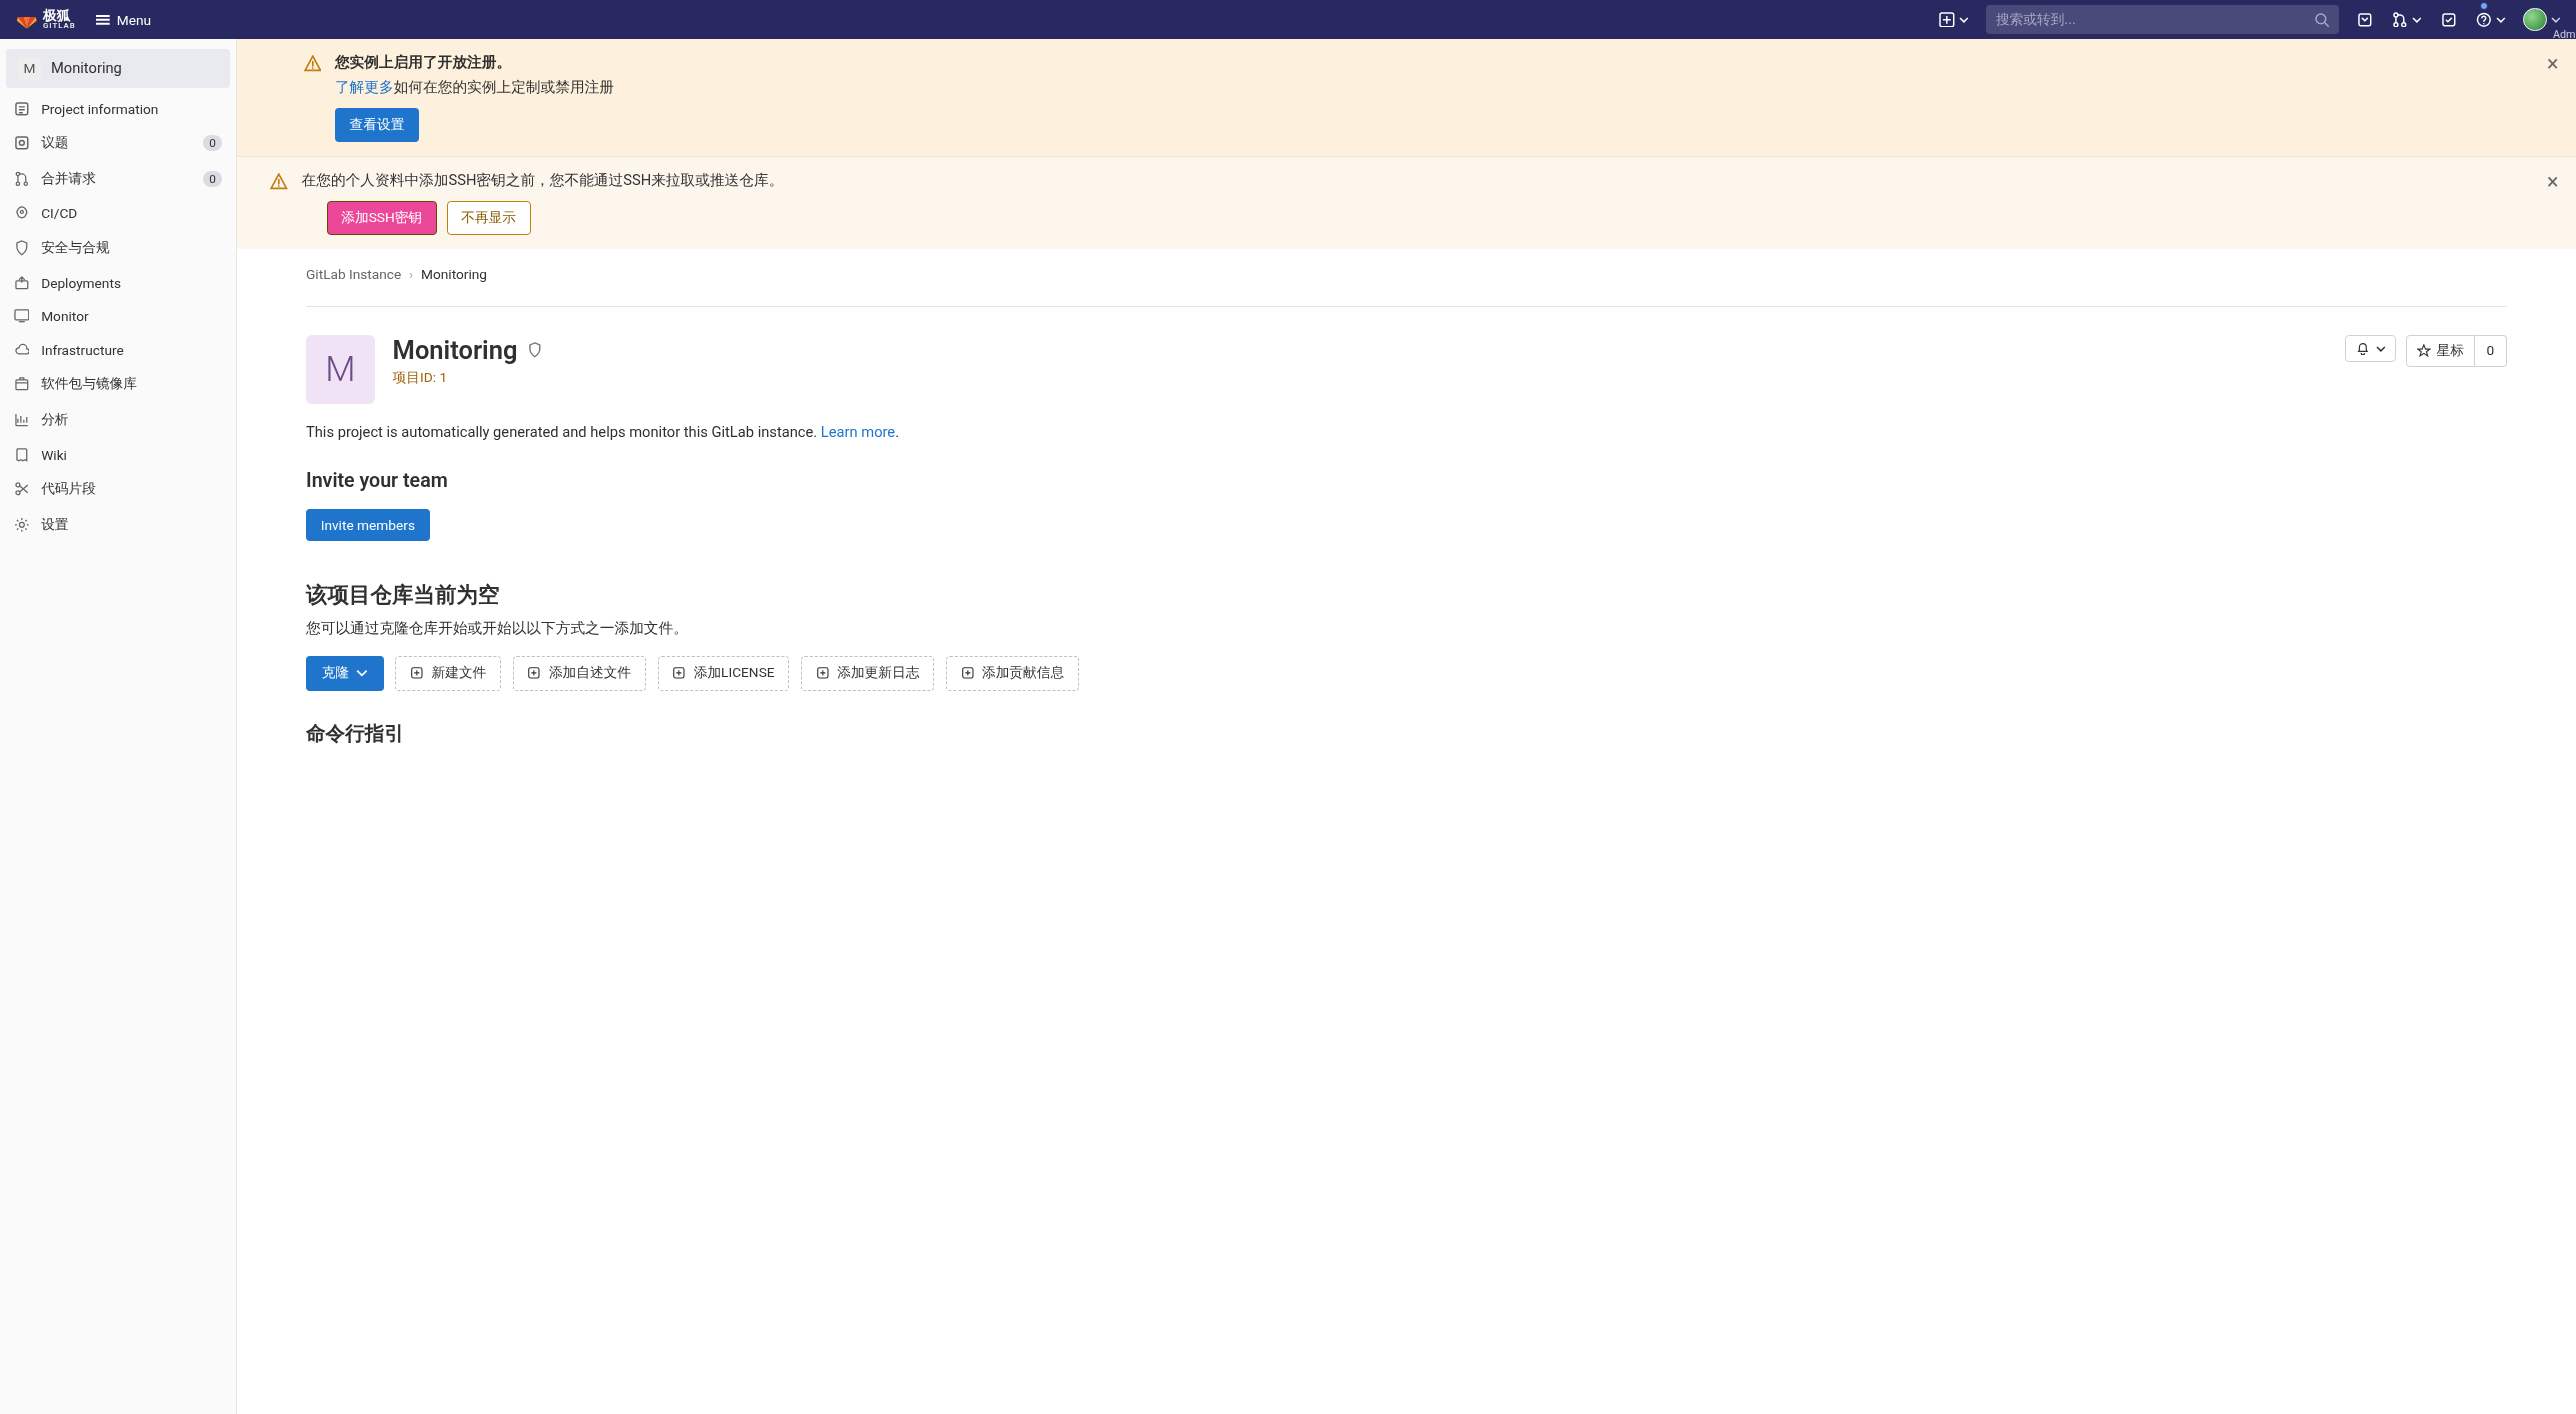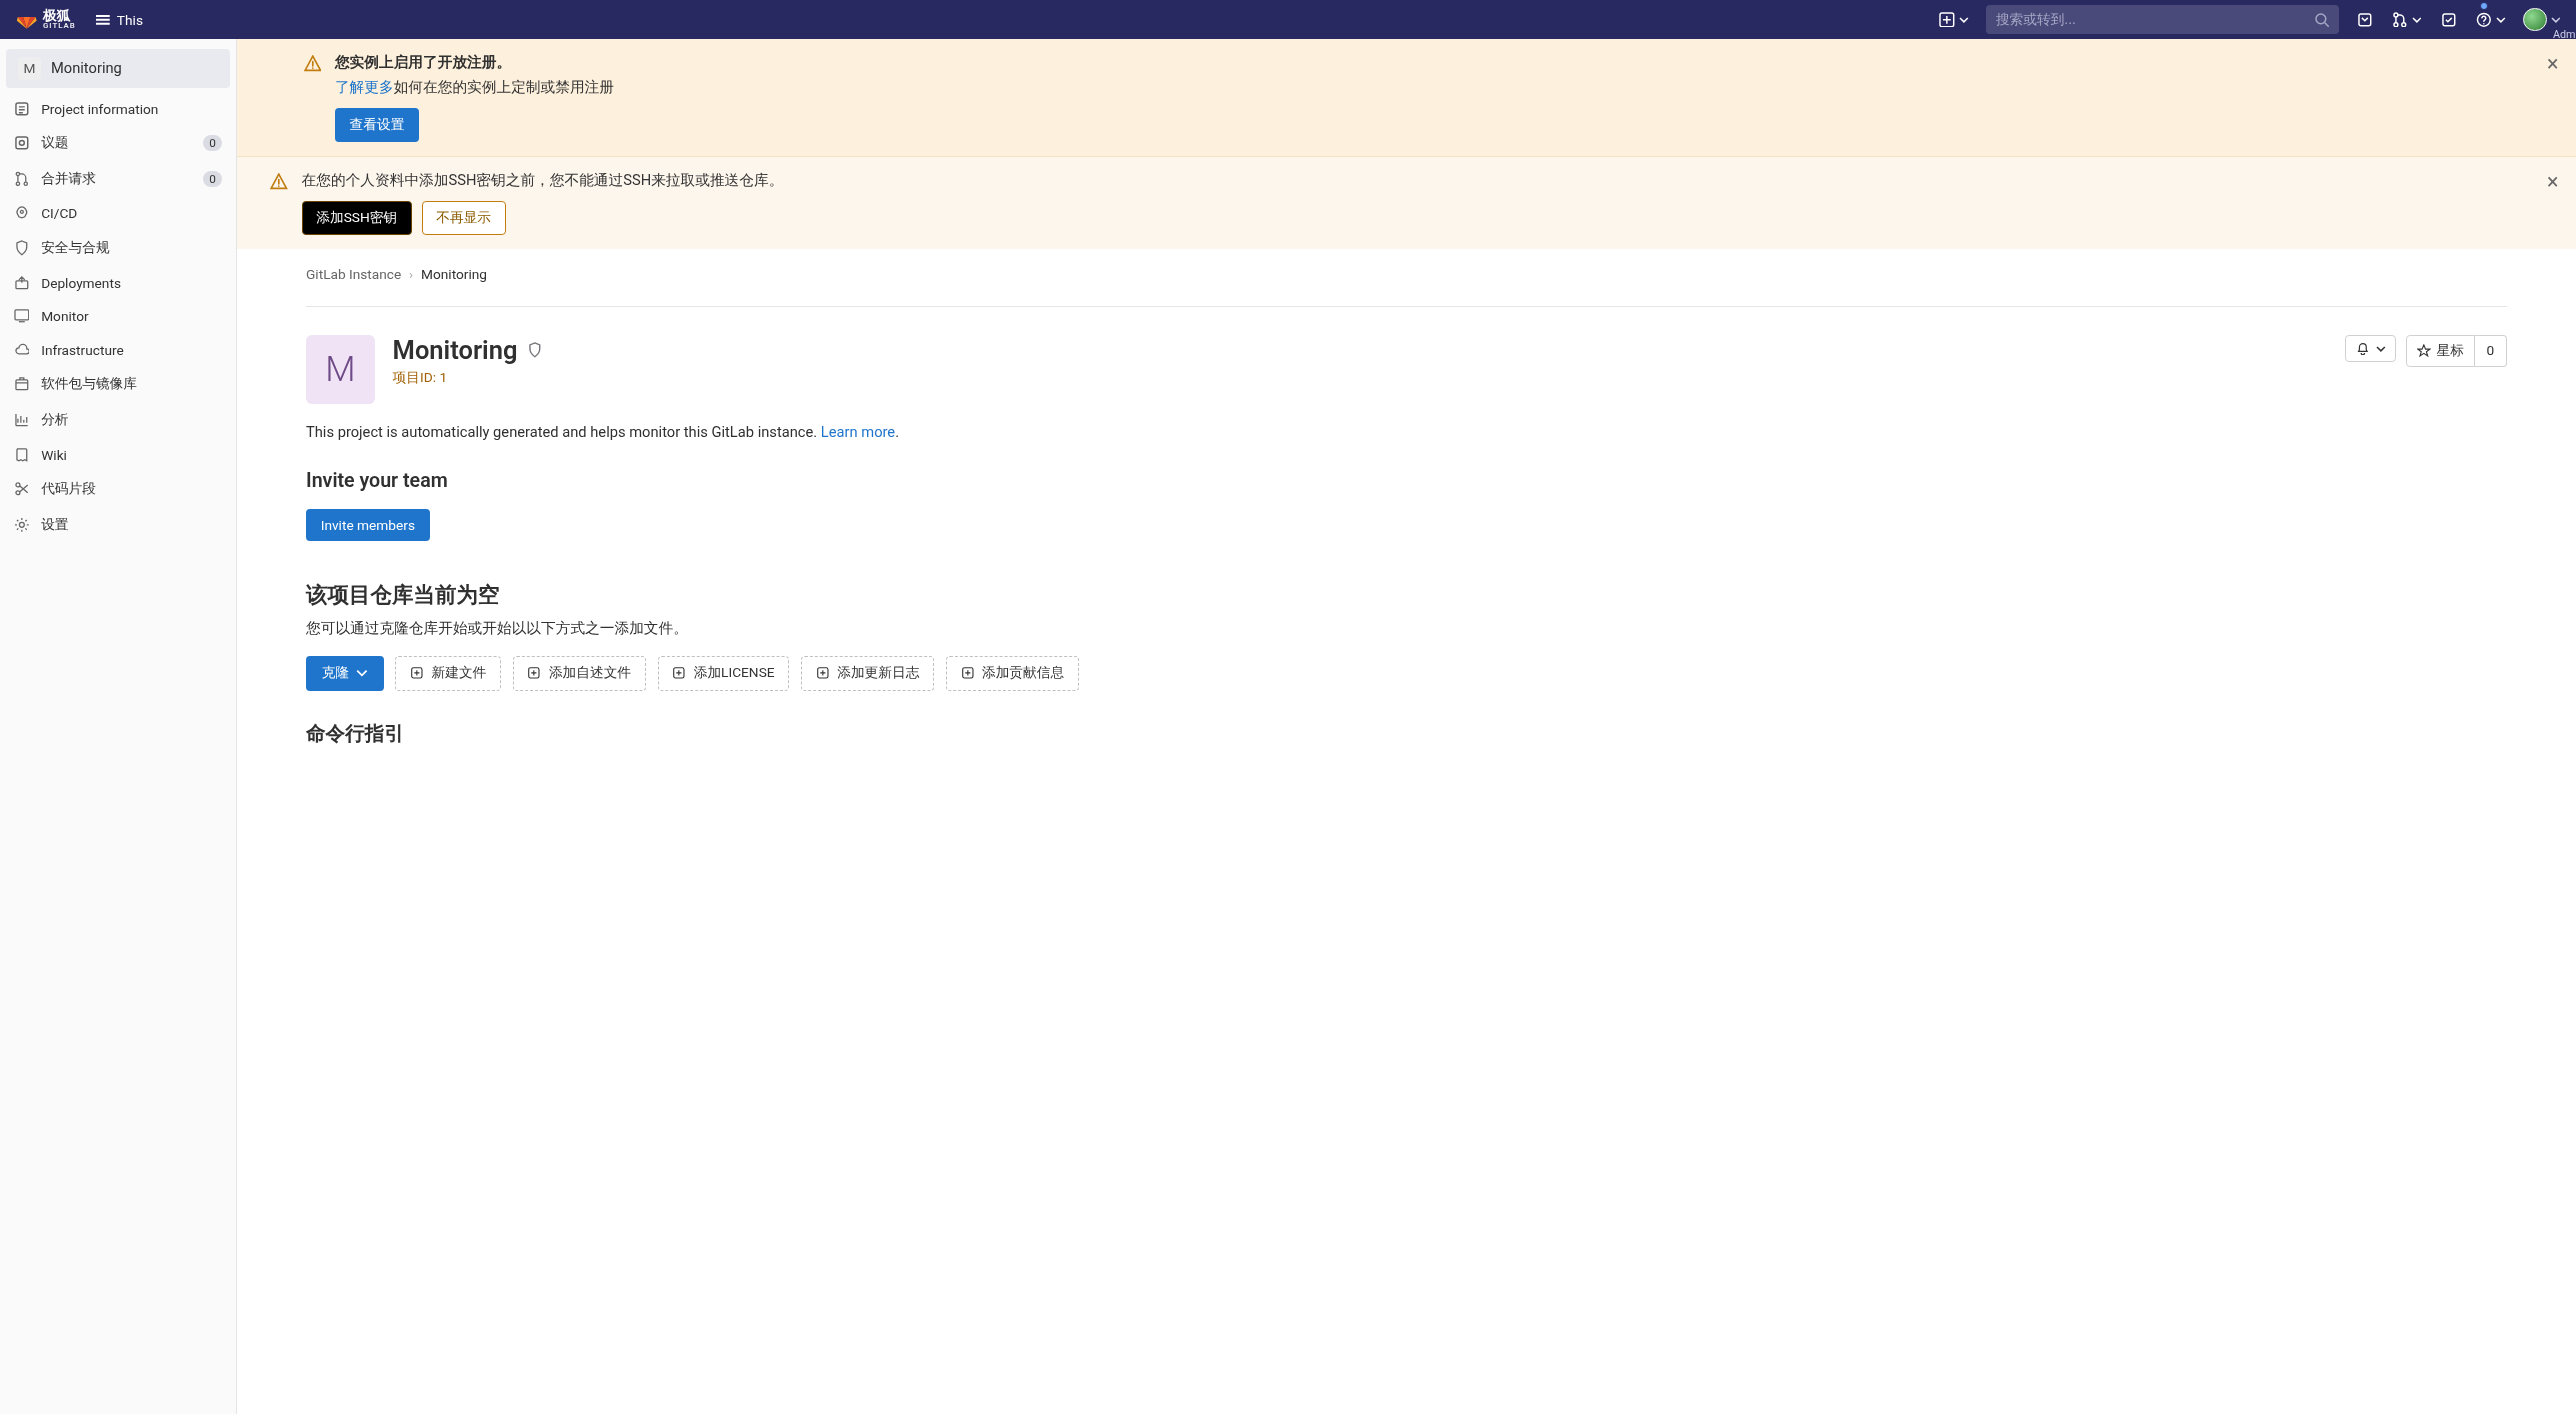--- a/index.html
+++ b/index.html
@@ -35,21 +35,21 @@
 .alert { display: flex; align-items: flex-start; padding: 13.7px 19.6px; background: #fdf1dd; border-bottom: 1px solid #f0e3c6; gap: 13.7px; position: relative; }
 .alert2 { display: flex; align-items: flex-start; padding: 13.7px 19.6px; background: #fcf6ed; gap: 13.7px; position: relative; }
 .warn-icon { width: 17.6px; height: 17.6px; color: #c17d10; flex-shrink: 0; margin-top: 2px; margin-left: 47px; }
 .alert-body { flex: 1; }
 .alert-title { font-weight: 600; font-size: 14.7px; margin-bottom: 5.9px; }
 .alert-text { font-size: 14.7px; color: #333; }
 .alert-text a { color: #1f75cb; text-decoration: none; }
 .alert-close { position: absolute; right: 17.6px; top: 13.7px; cursor: pointer; color: #666; font-size: 21.5px; line-height: 1; }
 .btn { display: inline-block; padding: 6.9px 13.7px; border-radius: 3.9px; font-size: 13.7px; cursor: pointer; border: 1px solid transparent; }
 .btn-primary { background: #1f75cb; color: #fff; }
-.btn-confirm { background: #000000; color: #fff; border-color: #6b4500; }
+.btn-confirm { background: #ec4899; color: #fff; border-color: #6b4500; margin-left: 25px; }
 .btn-outline-warn { background: #fff; border-color: #c17d10; color: #8b5a00; }
 .alert-actions { margin-top: 11.8px; display: flex; gap: 9.8px; }
 
 .main { padding: 17.6px 69px 39px 69px; }
 .breadcrumb { display: flex; align-items: flex-end; gap: 7.8px; font-size: 13.7px; color: #666; padding-bottom: 24px; border-bottom: 1px solid #e5e5e5; }
 .breadcrumb a { color: #666; text-decoration: none; }
 .breadcrumb .current { color: #333; }
 .crumb-sep { color: #aaa; }
 
 .proj-header { display: flex; align-items: flex-start; padding-top: 27.4px; gap: 17.6px; }
@@ -93,21 +93,21 @@
       </svg>
     <div class="logo-text">
       <span>极狐</span>
       <span class="logo-sub">GITLAB</span>
     </div>
   </div>
   <div class="menu-btn">
     <svg width="15.7" height="15.7" viewBox="0 0 16 16">
         <path d="M1 3h14v2H1zm0 4h14v2H1zm0 4h14v2H1z"></path>
       </svg>
-    <span>This</span>
+    <span>Menu</span>
   </div>
   <div class="spacer"></div>
   <div class="top-icon-btn">
     <svg width="15.7" height="15.7" viewBox="0 0 16 16">
         <rect x="1" y="1" width="14" height="14" rx="2" fill="none" stroke="currentColor" stroke-width="1.5"></rect>
         <path d="M8 4v8M4 8h8" stroke="currentColor" stroke-width="1.5"></path>
       </svg>
     <svg width="9.8" height="9.8" viewBox="0 0 10 10">
         <path d="M1 3l4 4 4-4" fill="none" stroke="currentColor" stroke-width="1.5"></path>
       </svg>

